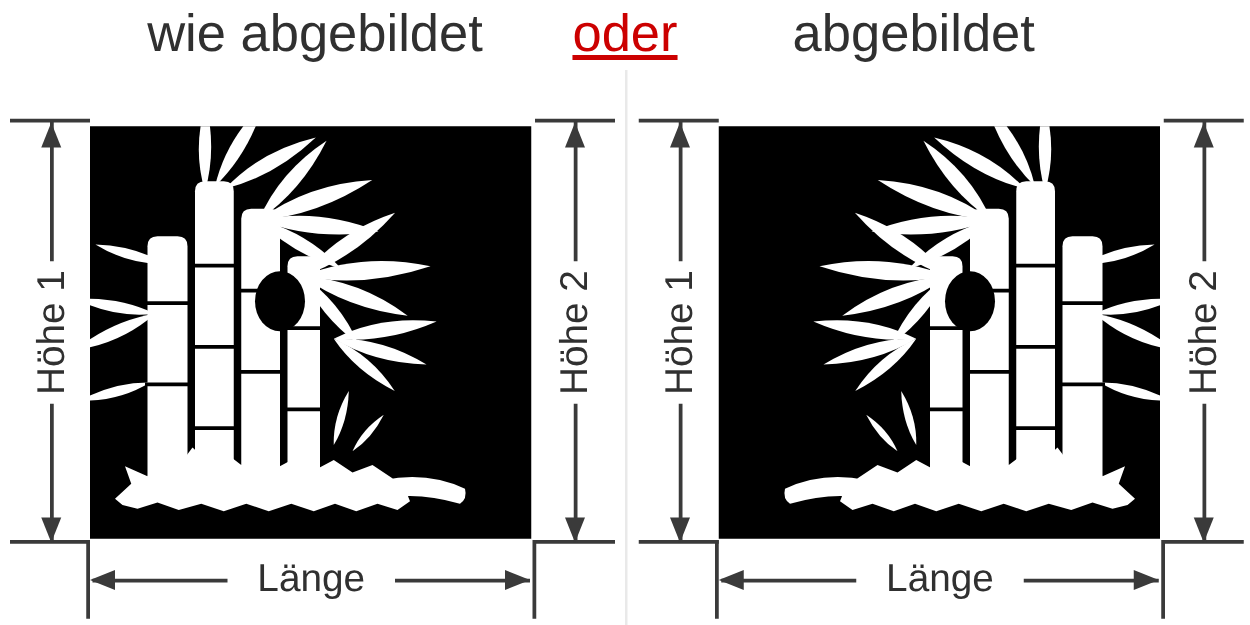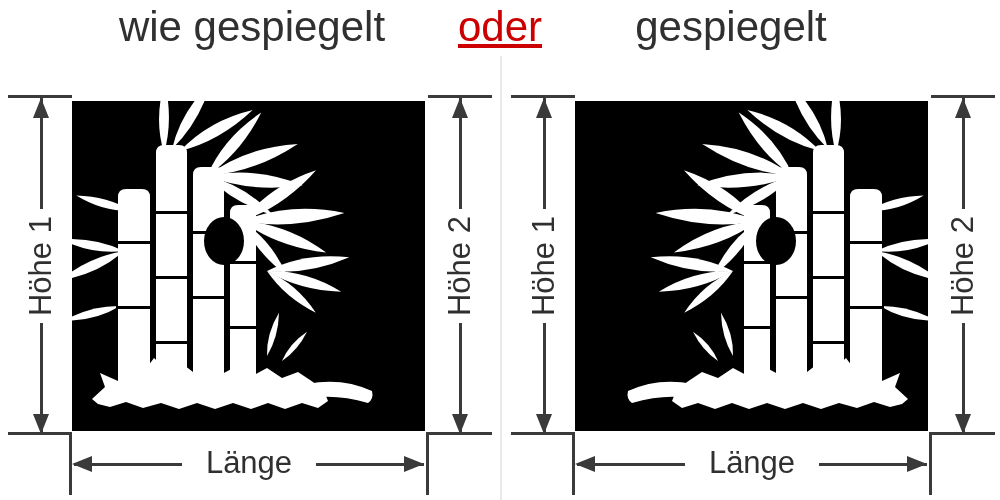--- a/index.html
+++ b/index.html
@@ -85,23 +85,23 @@
           <rect x="156" y="225" width="30" height="3"></rect>
 
         <ellipse cx="152" cy="140" rx="20" ry="24"></ellipse>
       </g>
     </g>
   </defs>
 </svg>
 
 <div class="stage">
 
-  <div class="hdr-label" style="left:252px;">wie gespiegelt</div>
+  <div class="hdr-label" style="left:252px;">wie abgebildet</div>
   <div class="hdr-label hdr-red" style="left:500px;">oder</div>
-  <div class="hdr-label" style="left:731px;">gespiegelt</div>
+  <div class="hdr-label" style="left:731px;">abgebildet</div>
 
   <div class="divider"></div>
 
   <div class="panel" style="left:0;">
     <div class="sq">
       <svg viewBox="0 0 353 330" xmlns="http://www.w3.org/2000/svg">
           <use href="#bamboo"></use>
         </svg>
     </div>
 

